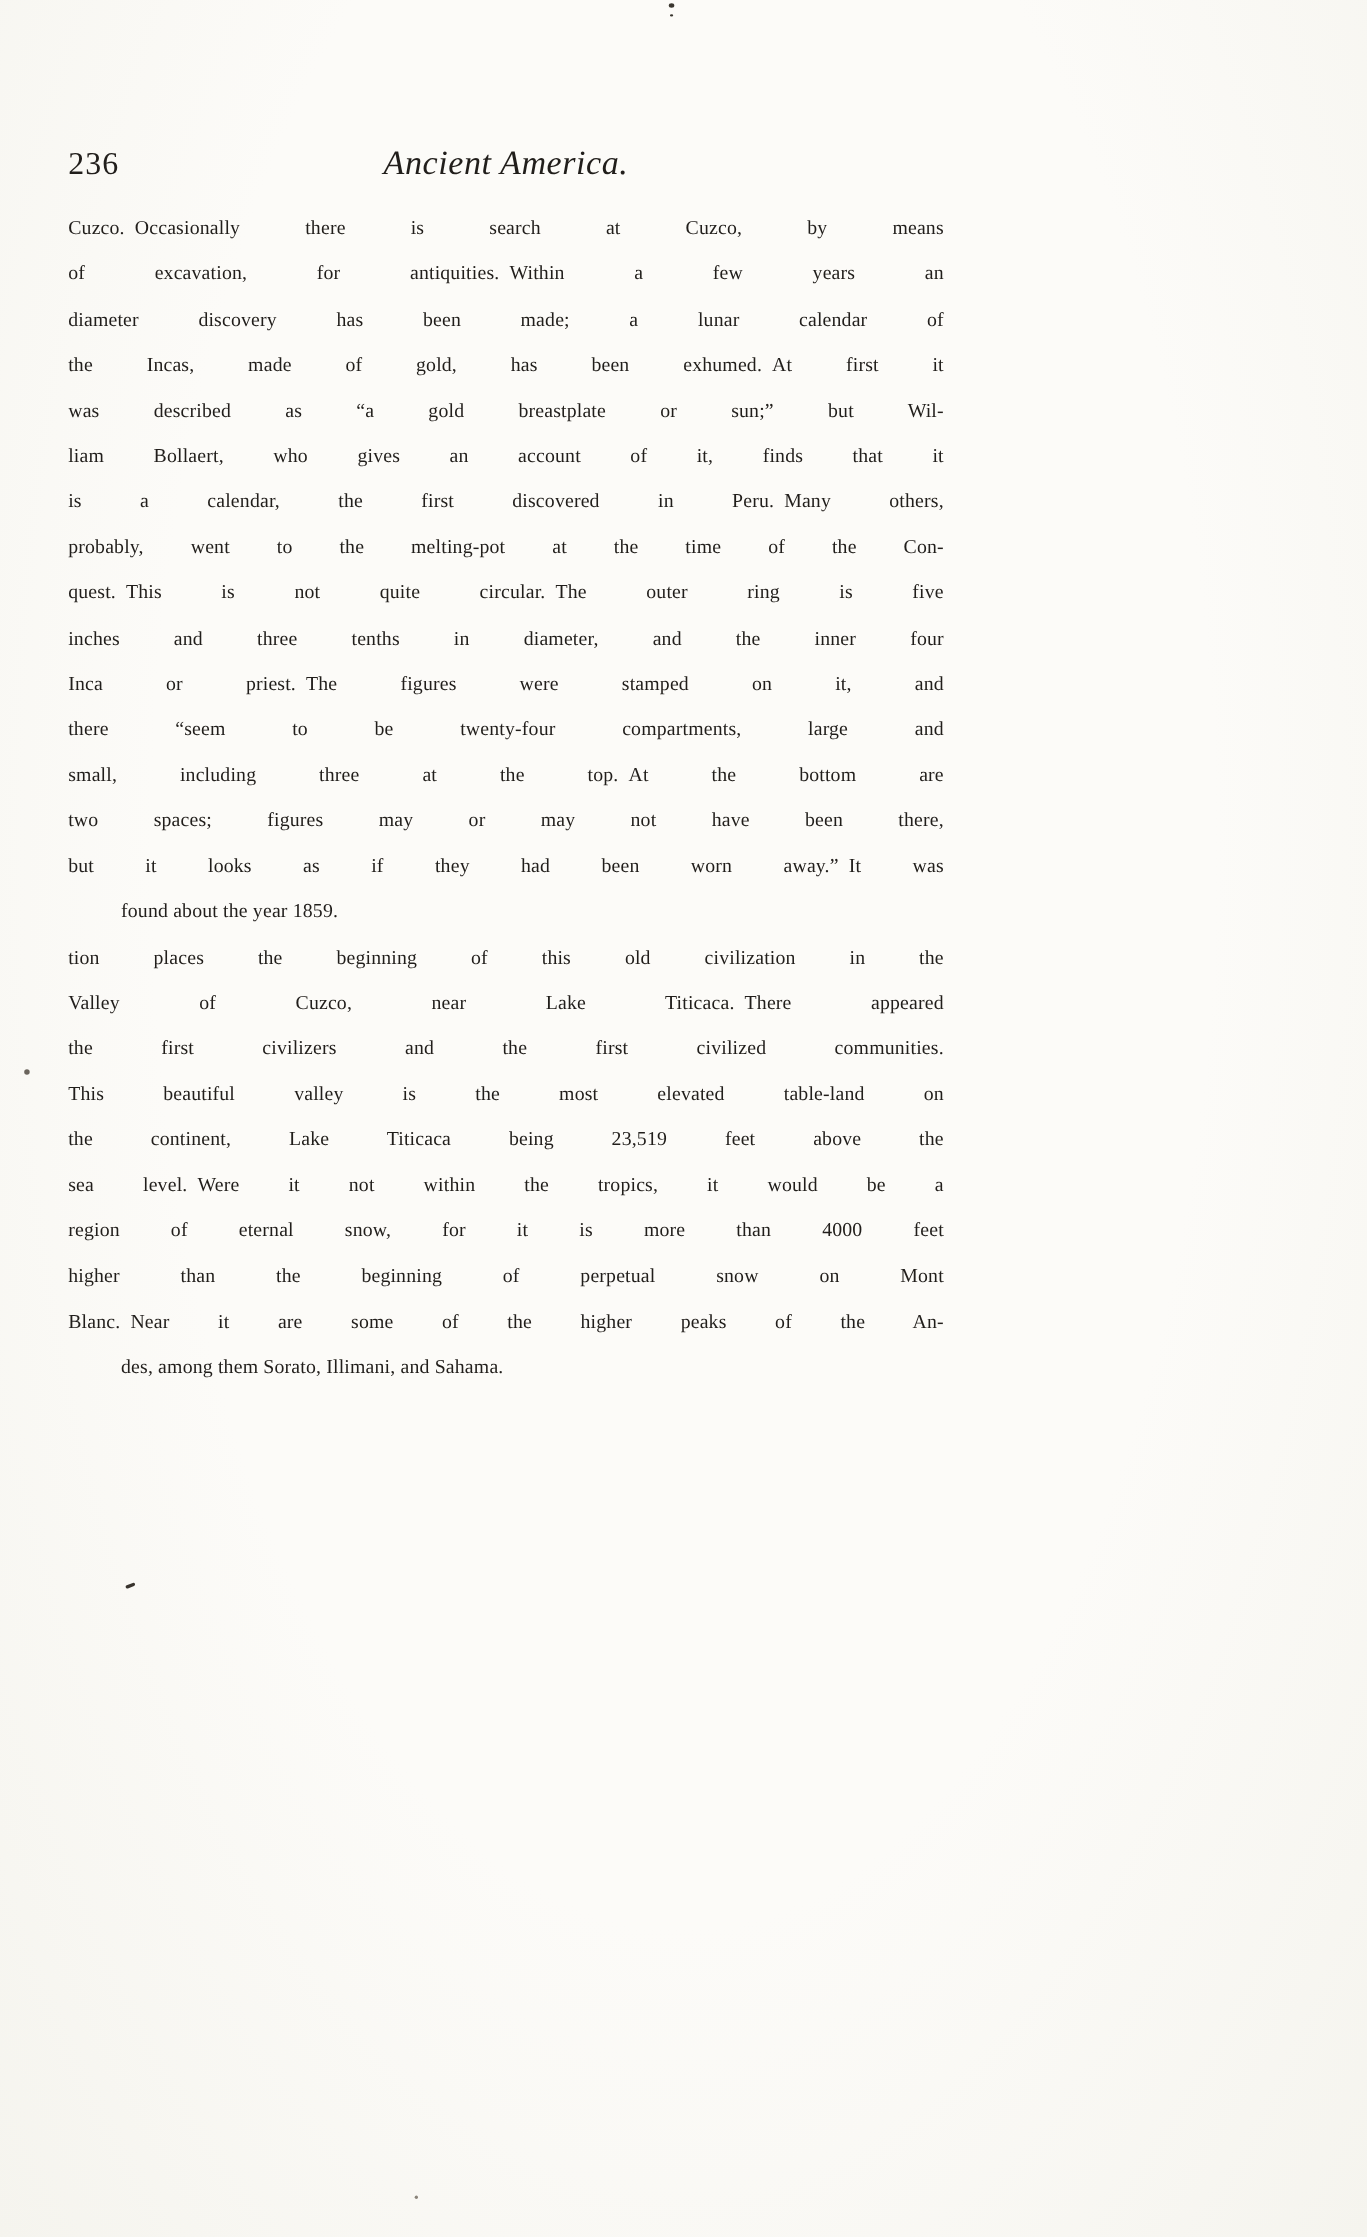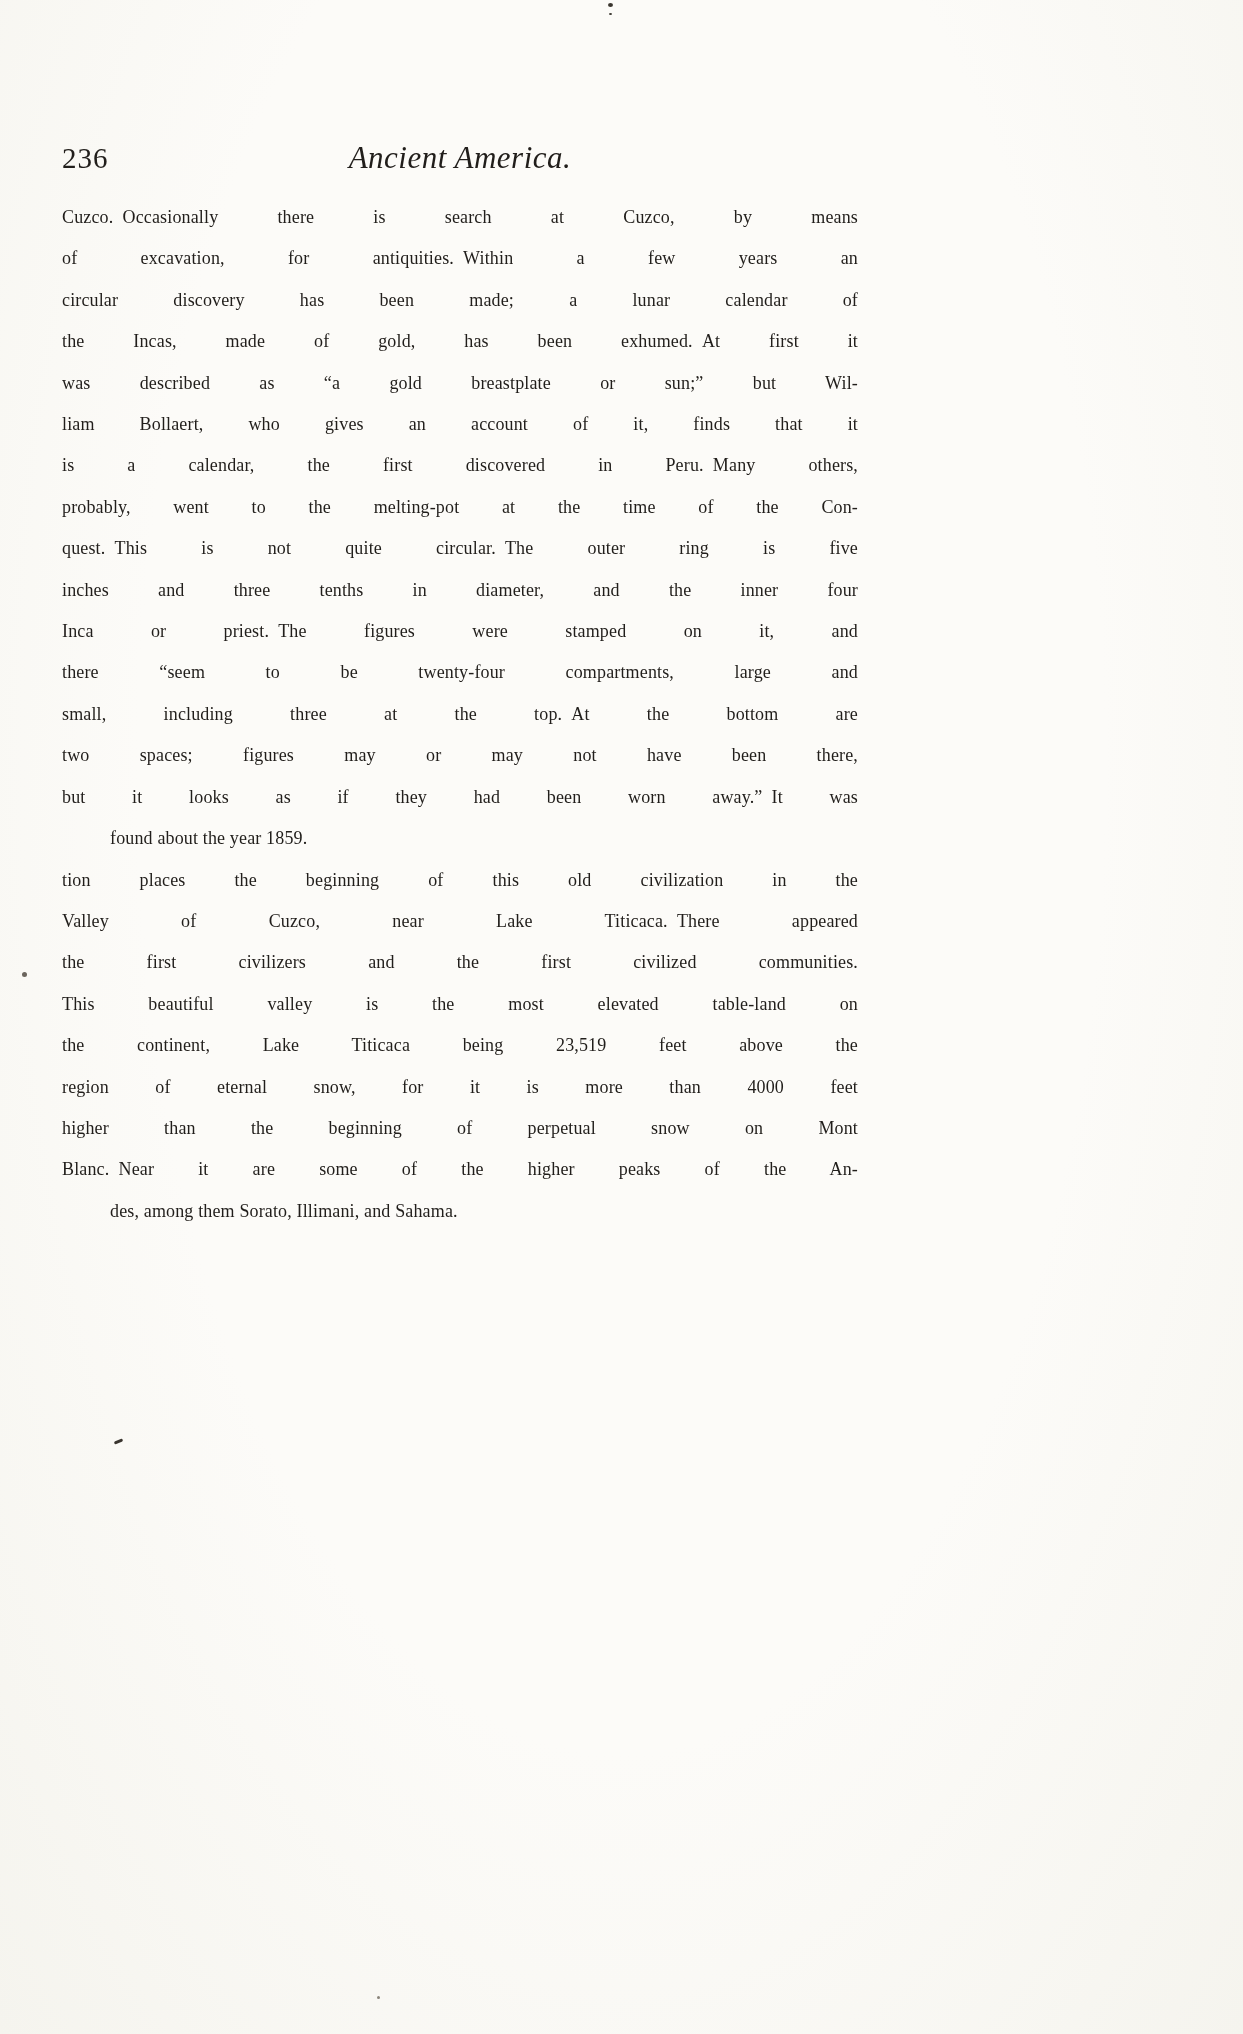--- a/index.html
+++ b/index.html
@@ -11,21 +11,21 @@
     background: radial-gradient(ellipse at 50% 38%, #fcfbf8 55%, #f5f4ee 100%);
     color: #211e1b;
   }
   .page {
     position: absolute;
     inset: 0;
   }
   .textblock {
     position: absolute;
     left: 62px;
-    top: 140px;
+    top: 130px;
     width: 796px;
   }
   .header {
     display: grid;
     grid-template-columns: 130px 1fr 130px;
     align-items: baseline;
     margin-bottom: 21px;
   }
   .pagenum {
     font-size: 29px;
@@ -95,41 +95,42 @@
   <div class="textblock">
     <div class="header">
       <div class="pagenum">236</div>
       <div class="running-title">Ancient America.</div>
       <div></div>
     </div>
     <div class="bodytext">
         <div class="paragraph">
           <div class="line">Cuzco. Occasionally there is search at Cuzco, by means</div>
           <div class="line">of excavation, for antiquities. Within a few years an</div>
-          <div class="line">circular discovery has been made; a lunar calendar of</div>
+          <div class="line">diameter discovery has been made; a lunar calendar of</div>
           <div class="line">the Incas, made of gold, has been exhumed. At first it</div>
           <div class="line">was described as “a gold breastplate or sun;” but Wil-</div>
           <div class="line">liam Bollaert, who gives an account of it, finds that it</div>
           <div class="line">is a calendar, the first discovered in Peru. Many others,</div>
           <div class="line">probably, went to the melting-pot at the time of the Con-</div>
           <div class="line">quest. This is not quite circular. The outer ring is five</div>
           <div class="line">inches and three tenths in diameter, and the inner four</div>
           <div class="line">Inca or priest. The figures were stamped on it, and</div>
           <div class="line">there “seem to be twenty-four compartments, large and</div>
           <div class="line">small, including three at the top. At the bottom are</div>
           <div class="line">two spaces; figures may or may not have been there,</div>
           <div class="line">but it looks as if they had been worn away.” It was</div>
           <div class="line last">found about the year 1859.</div>
         </div>
         <div class="paragraph">
           <div class="line">tion places the beginning of this old civilization in the</div>
           <div class="line">Valley of Cuzco, near Lake Titicaca. There appeared</div>
           <div class="line">the first civilizers and the first civilized communities.</div>
           <div class="line">This beautiful valley is the most elevated table-land on</div>
           <div class="line">the continent, Lake Titicaca being 23,519 feet above the</div>
+          <div class="line">sea level. Were it not within the tropics, it would be a</div>
           <div class="line">region of eternal snow, for it is more than 4000 feet</div>
           <div class="line">higher than the beginning of perpetual snow on Mont</div>
           <div class="line">Blanc. Near it are some of the higher peaks of the An-</div>
           <div class="line last">des, among them Sorato, Illimani, and Sahama.</div>
         </div>
       </div>
   </div>
 
 </div>
 

